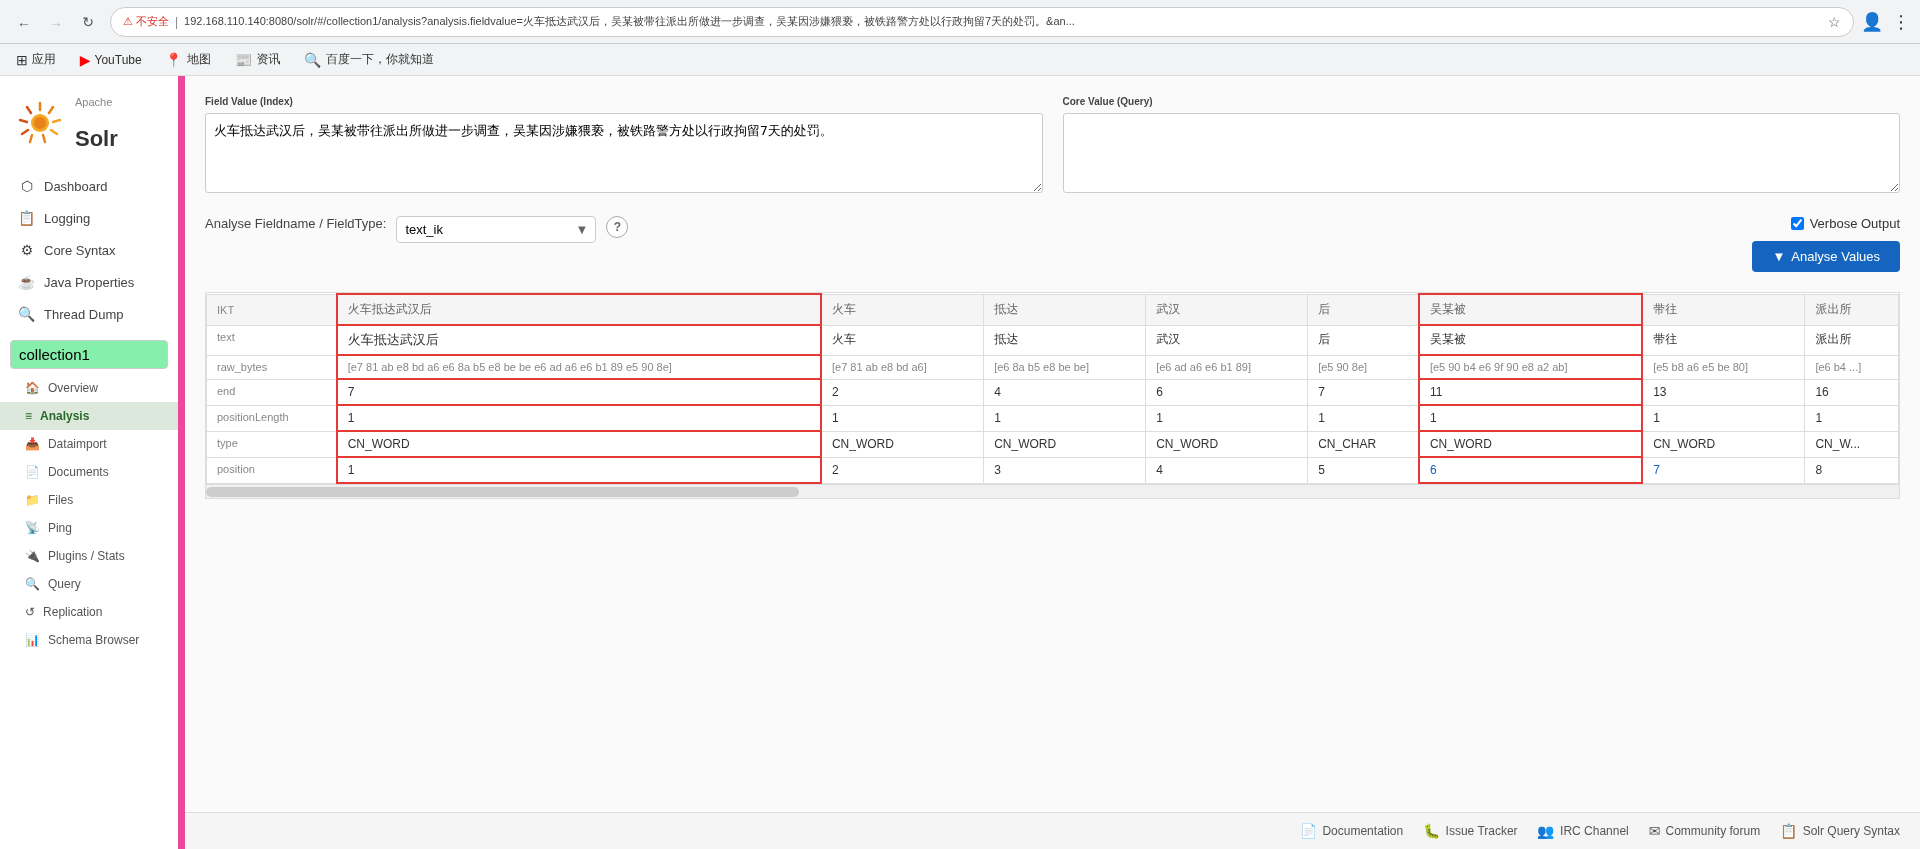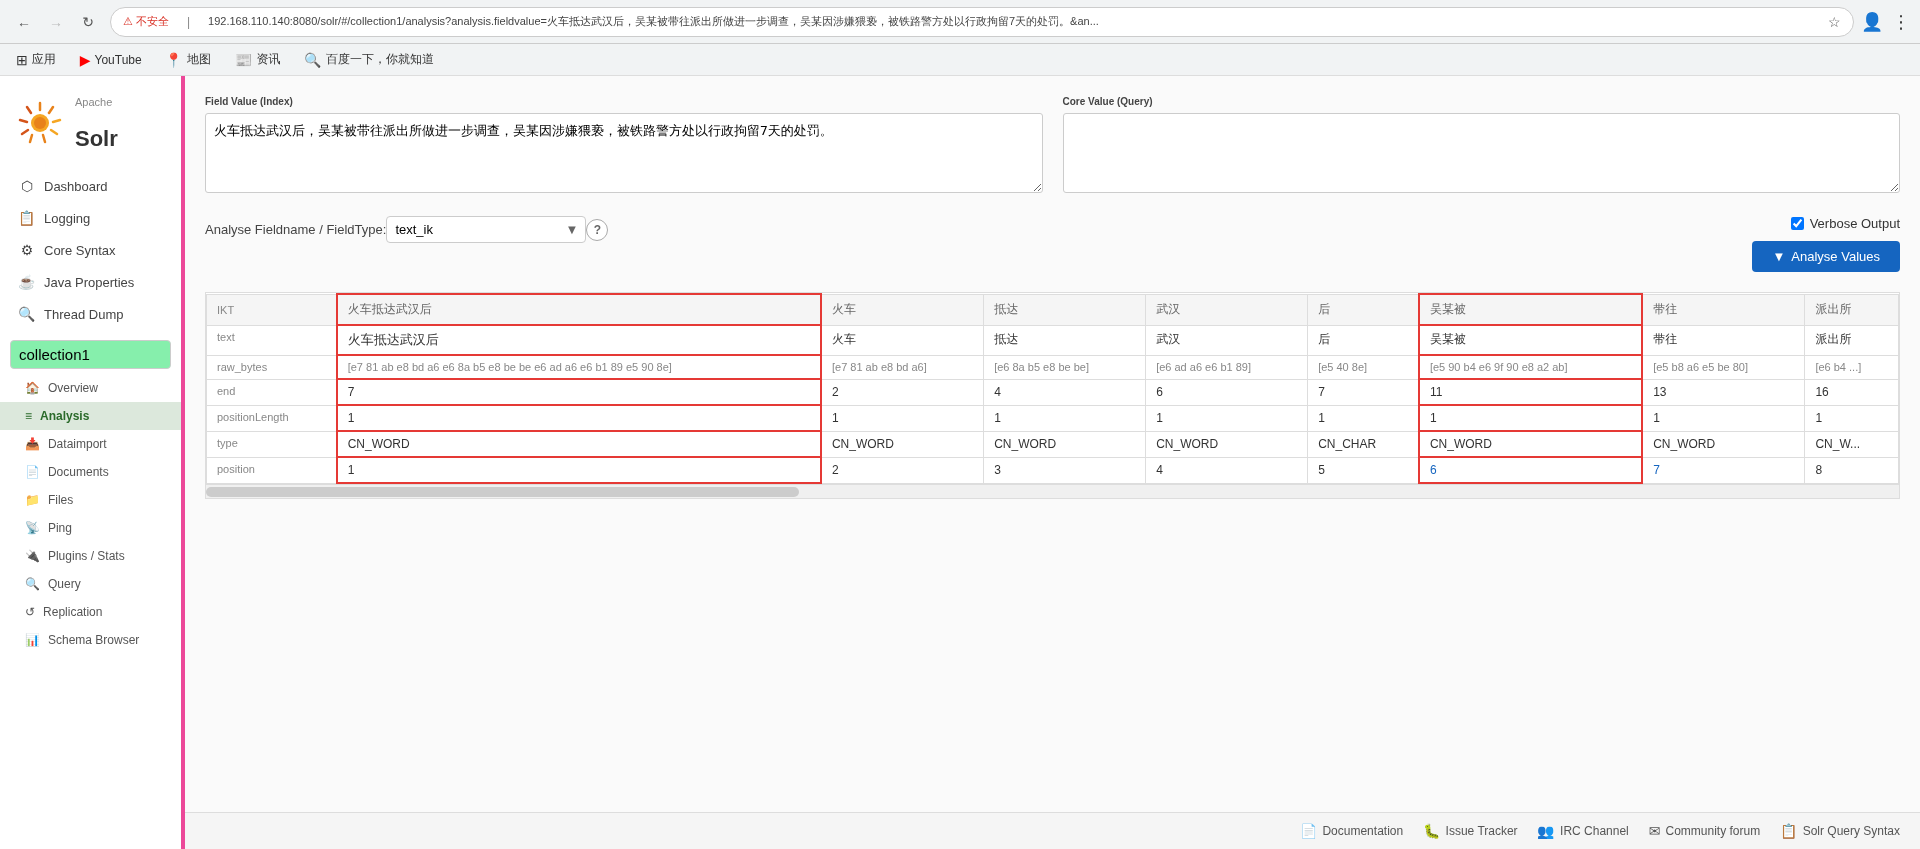--- a/index.html
+++ b/index.html
@@ -18,21 +18,21 @@
     .nav-buttons { display: flex; gap: 4px; }
     .nav-btn {
       width: 28px; height: 28px; border: none; background: none; cursor: pointer;
       border-radius: 50%; display: flex; align-items: center; justify-content: center;
       font-size: 14px; color: #555;
     }
     .nav-btn.disabled { color: #bbb; cursor: default; }
     .address-bar {
       flex: 1; height: 30px; border: 1px solid #ccc; border-radius: 15px;
       padding: 0 12px; font-size: 12px; background: white;
-      display: flex; align-items: center; gap: 18px;
+      display: flex; align-items: center; gap: 6px;
     }
     .security-warning { color: #d93025; font-size: 11px; }
     .url-text { color: #444; font-size: 11px; overflow: hidden; white-space: nowrap; text-overflow: ellipsis; flex: 1; }
     .star-btn { color: #555; cursor: pointer; font-size: 14px; }
     .bookmarks-bar {
       background: #f1f3f4;
       border-bottom: 1px solid #ddd;
       padding: 3px 10px;
       display: flex;
       align-items: center;
@@ -49,21 +49,21 @@
     .app-container {
       display: flex;
       background: #fff;
       min-height: calc(849px - 76px);
     }
 
     
     .sidebar {
       width: 185px;
       background: #fff;
-      border-right: 4px solid #ec4899;
+      border-right: 7px solid #ec4899;
       flex-shrink: 0;
       padding-top: 10px;
     }
     .sidebar-logo {
       padding: 10px 15px 20px 15px;
       display: flex;
       align-items: center;
       gap: 10px;
     }
     .solr-logo-text { display: flex; flex-direction: column; }
@@ -360,21 +360,21 @@
           <textarea class="field-textarea" style="">火车抵达武汉后，吴某被带往派出所做进一步调查，吴某因涉嫌猥亵，被铁路警方处以行政拘留7天的处罚。</textarea>
         </div>
 
         <div class="field-value-box">
           <div class="section-title">Core Value (Query)</div>
           <textarea class="field-textarea" style=""></textarea>
         </div>
       </div>
 
       <div style="display:flex; align-items:flex-start; justify-content:space-between; margin-bottom:15px;">
-        <div style="display:flex; align-items:center; ">
+        <div style="display:flex; align-items:flex-start; gap:10px;">
           <span class="analyse-label">Analyse Fieldname / FieldType:</span>
           <div style="position:relative; display:inline-block;">
             <select class="fieldname-select">
               <option>text_ik</option>
             </select>
             <span style="position:absolute;right:8px;top:6px;pointer-events:none;color:#666;">▼</span>
           </div>
           <button class="help-btn">?</button>
         </div>
         <div style="display:flex; flex-direction:column; align-items:flex-end; gap:10px;">
@@ -435,21 +435,21 @@
               <td>带往</td>
               <td>派出所</td>
             </tr>
 
             <tr>
               <td class="row-label">raw_bytes</td>
               <td class="token-bytes" style="border: 2px solid #e53935;">[e7 81 ab e8 bd a6 e6 8a b5 e8 be be e6 ad a6 e6 b1 89 e5 90 8e]</td>
               <td class="token-bytes">[e7 81 ab e8 bd a6]</td>
               <td class="token-bytes">[e6 8a b5 e8 be be]</td>
               <td class="token-bytes">[e6 ad a6 e6 b1 89]</td>
-              <td class="token-bytes">[e5 40 8e]</td>
+              <td class="token-bytes">[e5 90 8e]</td>
               <td class="token-bytes" style="border: 2px solid #e53935;">[e5 90 b4 e6 9f 90 e8 a2 ab]</td>
               <td class="token-bytes">[e5 b8 a6 e5 be 80]</td>
               <td class="token-bytes">[e6 b4 ...]</td>
             </tr>
 
 
             <tr>
               <td class="row-label">end</td>
               <td style="border: 2px solid #e53935;">7</td>
               <td>2</td>

